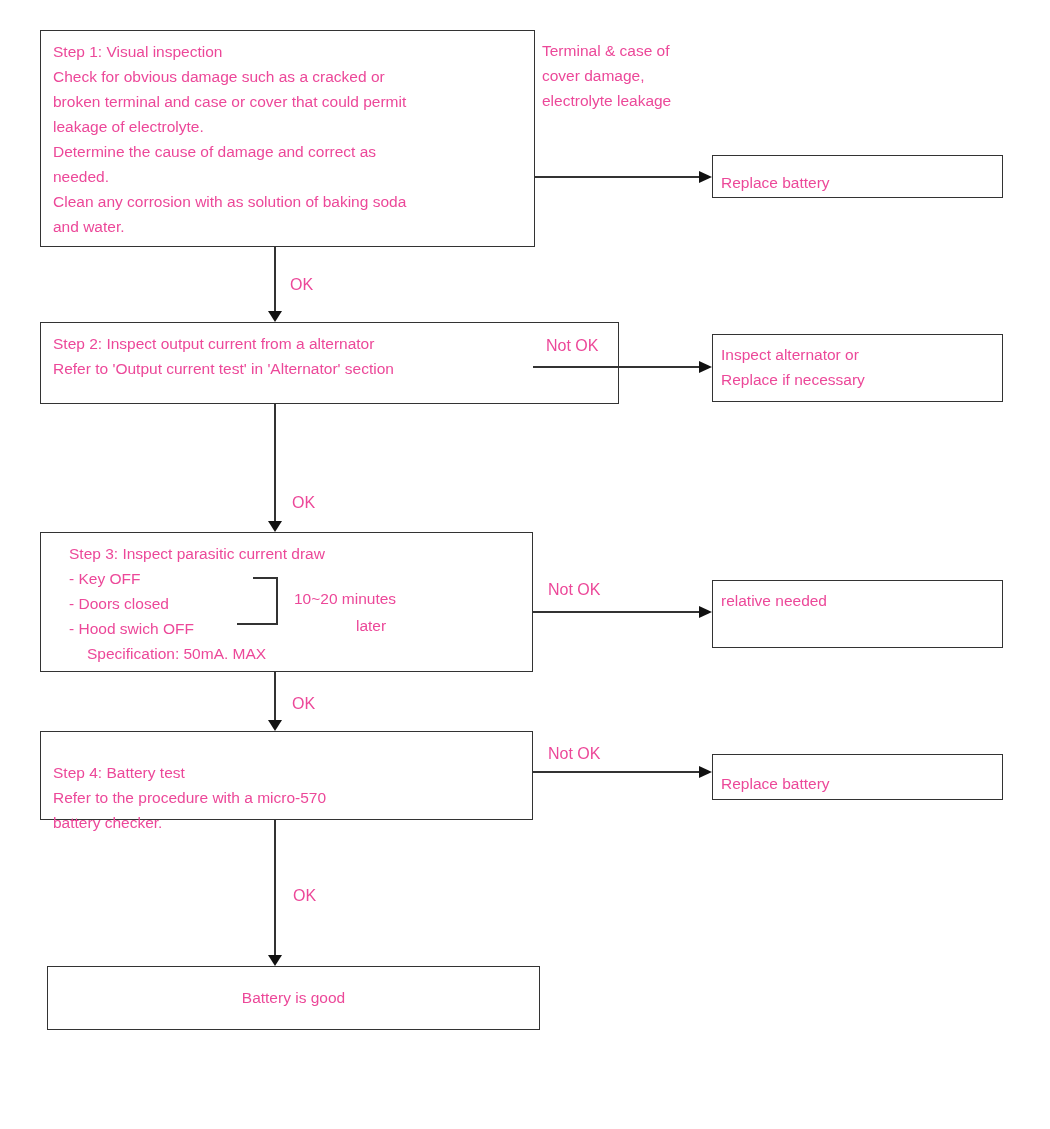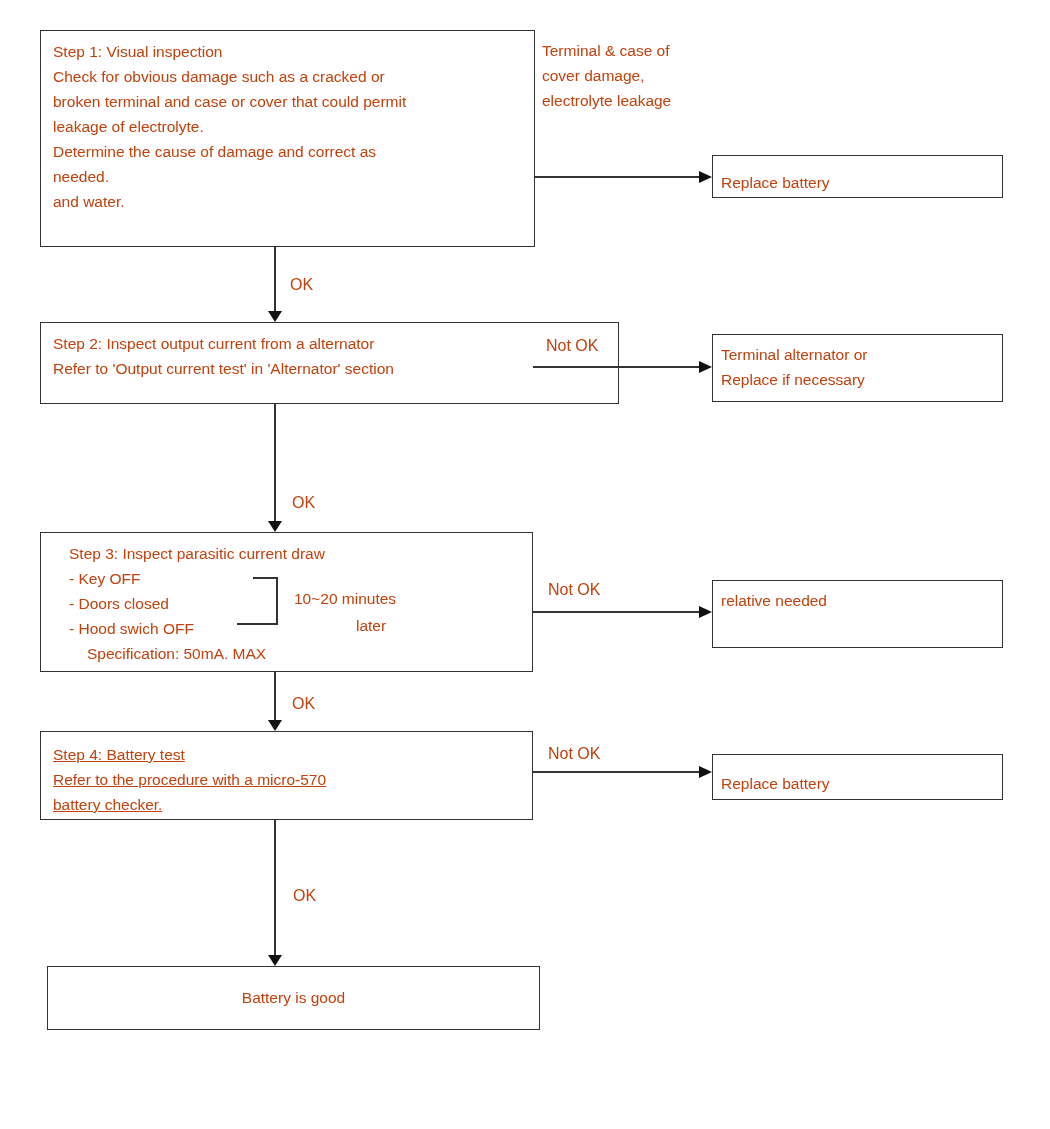--- a/index.html
+++ b/index.html
@@ -6,21 +6,21 @@
     margin: 0;
     padding: 0;
     background: #ffffff;
   }
   #stage {
     position: relative;
     width: 1050px;
     height: 1129px;
     background: #ffffff;
     font-family: "Liberation Sans", "DejaVu Sans", sans-serif;
-    color: #c2410c;
+    color: #ec4899;
     font-size: 15.5px;
     line-height: 25px;
   }
   .box {
     position: absolute;
     border: 1.5px solid #333333;
     background: #ffffff;
     box-sizing: border-box;
   }
   .pad {
@@ -90,20 +90,21 @@
 
 <div id="stage">
 
   <div class="box pad" style="left:40px; top:30px; width:495px; height:217px;">
     <div class="ln">Step 1: Visual inspection</div>
     <div class="ln">Check for obvious damage such as a cracked or</div>
     <div class="ln">broken terminal and case or cover that could permit</div>
     <div class="ln">leakage of electrolyte.</div>
     <div class="ln">Determine the cause of damage and correct as</div>
     <div class="ln">needed.</div>
+    <div class="ln">Clean any corrosion with as solution of baking soda</div>
     <div class="ln">and water.</div>
   </div>
 
   <div class="note" style="left:542px; top:38px; width:220px;">
     <div class="ln">Terminal &amp; case of</div>
     <div class="ln">cover damage,</div>
     <div class="ln">electrolyte leakage</div>
   </div>
 
   <div class="hline" style="left:535px; top:176px; width:164px;"></div>
@@ -120,21 +121,21 @@
   <div class="box pad" style="left:40px; top:322px; width:579px; height:82px;">
     <div class="ln">Step 2: Inspect output current from a alternator</div>
     <div class="ln">Refer to 'Output current test' in 'Alternator' section</div>
   </div>
 
   <div class="edge-label" style="left:546px; top:336px;">Not OK</div>
   <div class="hline" style="left:533px; top:366px; width:166px;"></div>
   <div class="arrow-right" style="left:699px; top:361px;"></div>
 
   <div class="box side-box" style="left:712px; top:334px; width:291px; height:68px;">
-    <div class="ln">Terminal alternator or</div>
+    <div class="ln">Inspect alternator or</div>
     <div class="ln">Replace if necessary</div>
   </div>
 
   <div class="vline" style="left:274px; top:404px; height:117px;"></div>
   <div class="arrow-down" style="left:268px; top:521px;"></div>
   <div class="edge-label" style="left:292px; top:493px;">OK</div>
 
   <div class="box pad" style="left:40px; top:532px; width:493px; height:140px;padding-left:28px;">
     <div class="ln">Step 3: Inspect parasitic current draw</div>
     <div class="ln">- Key OFF</div>
@@ -157,21 +158,21 @@
   <div class="arrow-right" style="left:699px; top:606px;"></div>
 
   <div class="box side-box" style="left:712px; top:580px; width:291px; height:68px;">
     <div class="ln">relative needed</div>
   </div>
 
   <div class="vline" style="left:274px; top:672px; height:48px;"></div>
   <div class="arrow-down" style="left:268px; top:720px;"></div>
   <div class="edge-label" style="left:292px; top:694px;">OK</div>
 
-  <div class="box pad" style="left:40px; top:731px; width:493px; height:89px; padding-top:10px;text-decoration:underline;">
+  <div class="box pad" style="left:40px; top:731px; width:493px; height:89px; padding-top:28px;">
     <div class="ln">Step 4: Battery test</div>
     <div class="ln">Refer to the procedure with a micro-570</div>
     <div class="ln">battery checker.</div>
   </div>
 
   <div class="edge-label" style="left:548px; top:744px;">Not OK</div>
   <div class="hline" style="left:533px; top:771px; width:166px;"></div>
   <div class="arrow-right" style="left:699px; top:766px;"></div>
 
   <div class="box side-box vcenter-46" style="left:712px; top:754px; width:291px; height:46px;">

